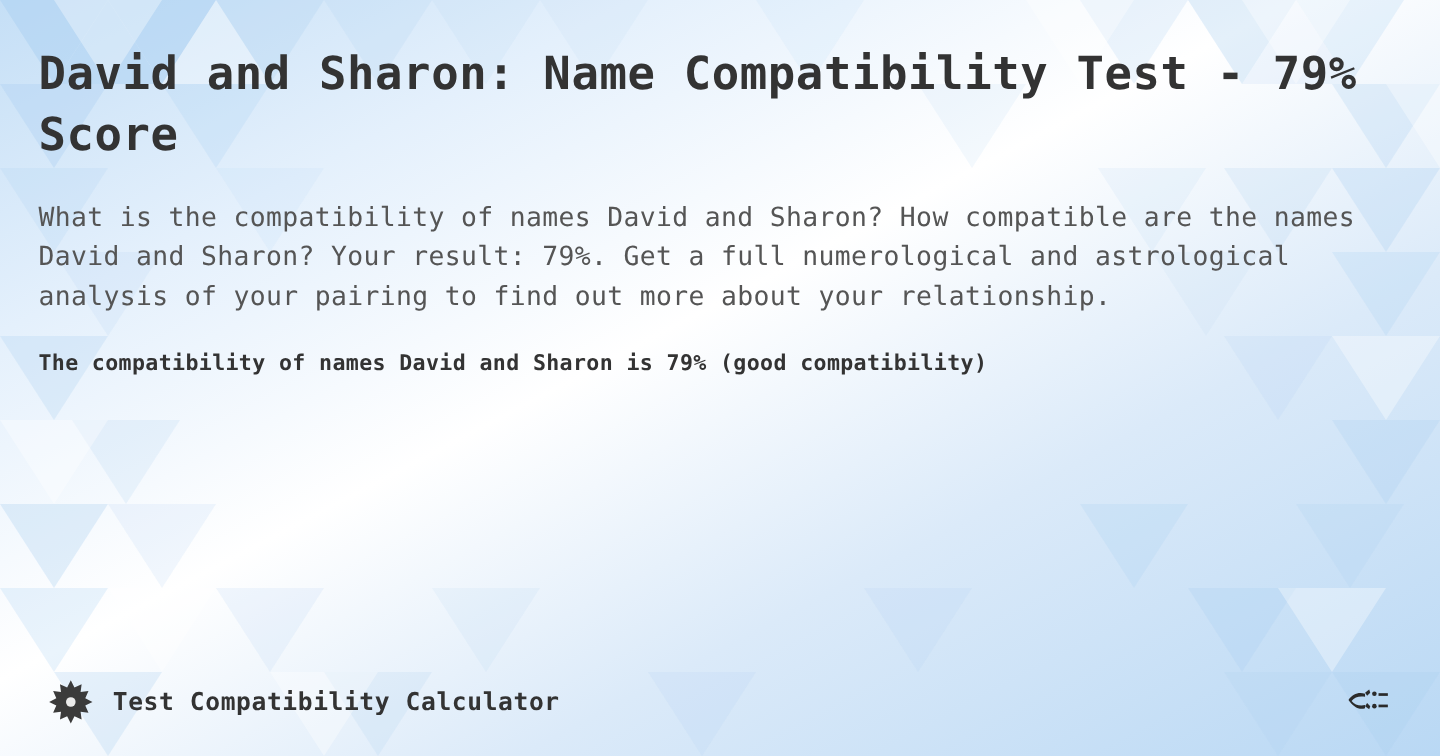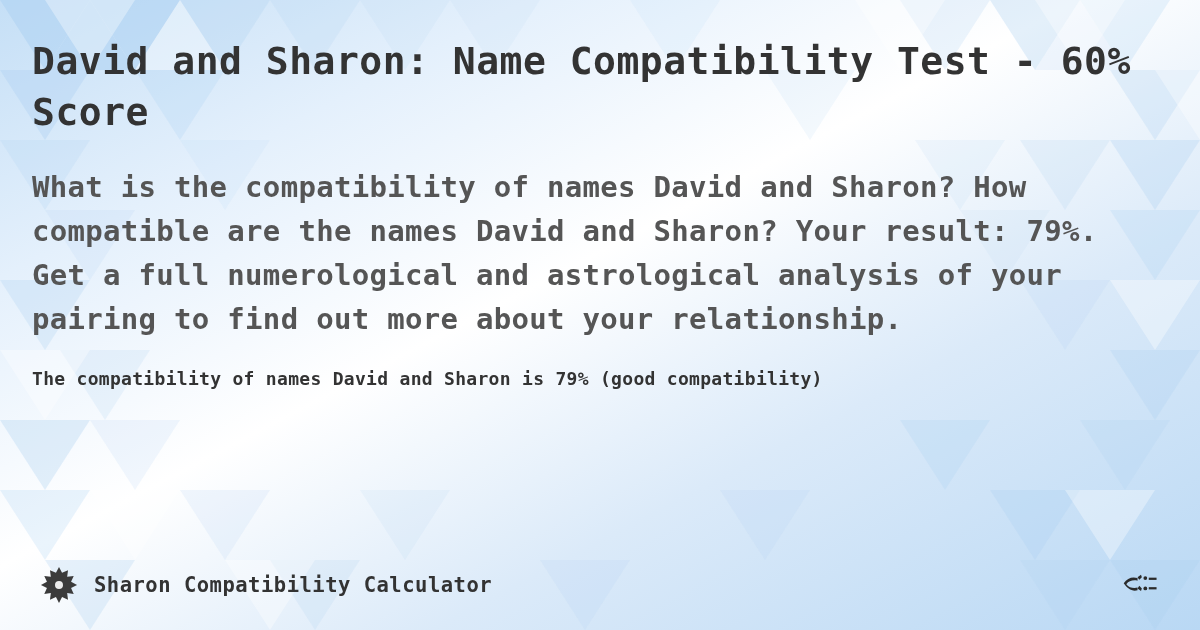--- a/index.html
+++ b/index.html
@@ -36,26 +36,25 @@
     margin: 0;
     font-size: 38px;
     line-height: 1.35;
     font-weight: bold;
     color: #333333;
     letter-spacing: 0.5px;
     max-width: 1100px;
   }
   .lead {
     margin: 26px 0 0 0;
-    font-size: 29px;
+    font-size: 22px;
     line-height: 1.52;
     color: #555555;
     max-width: 1135px;
     letter-spacing: 0.3px;
-    font-weight: bold;
   }
   .result {
     margin: 24px 0 0 0;
     font-size: 18px;
     line-height: 1.5;
     font-weight: bold;
     color: #333333;
     max-width: 1135px;
     letter-spacing: 0.3px;
   }
@@ -175,32 +174,32 @@
       <polygon points="0,350 90,350 45,420"></polygon>
       <polygon points="90,490 180,490 135,560"></polygon>
       <polygon points="1065,490 1155,490 1110,560"></polygon>
       <polygon points="1110,280 1200,280 1155,350"></polygon>
       <polygon points="225,560 315,560 270,630"></polygon>
       <polygon points="855,0 945,0 900,70"></polygon>
     </g>
   </svg>
 
   <div class="content">
-    <h1 class="title">David and Sharon: Name Compatibility Test - 60% Score</h1>
+    <h1 class="title">David and Sharon: Name Compatibility Test - 79% Score</h1>
     <p class="lead">What is the compatibility of names David and Sharon? How compatible are the names David and Sharon? Your result: 79%. Get a full numerological and astrological analysis of your pairing to find out more about your relationship.</p>
     <p class="result">The compatibility of names David and Sharon is 79% (good compatibility)</p>
   </div>
 
   <div class="footer">
     <div class="footer-left">
       <svg class="star-icon" viewBox="0 0 40 40">
         <polygon fill="#3b3b3b" points="20,1 23.2,7.2 29.5,4.4 28.6,11.3 35.5,10.4 32.7,16.7 39,19.9 32.7,23.1 35.5,29.4 28.6,28.5 29.5,35.4 23.2,32.6 20,38.9 16.8,32.6 10.5,35.4 11.4,28.5 4.5,29.4 7.3,23.1 1,19.9 7.3,16.7 4.5,10.4 11.4,11.3 10.5,4.4 16.8,7.2"></polygon>
         <circle cx="20" cy="20" r="4.2" fill="#ffffff" opacity="0.9"></circle>
       </svg>
-      <span class="footer-label">Sharon Compatibility Calculator</span>
+      <span class="footer-label">Test Compatibility Calculator</span>
     </div>
     <div class="brand">
       <svg class="brand-mark" viewBox="0 0 44 36">
         <path fill="#2b2b2b" d="M2 16 C6 10, 12 8, 18 10 L18 13 C13 12, 8 13, 5 17 C8 21, 13 22, 18 21 L18 24 C12 26, 6 22, 2 16 Z"></path>
         <path fill="#2b2b2b" d="M18 9 L22 6 L23 9 L20 12 Z"></path>
         <path fill="#2b2b2b" d="M18 22 L22 25 L23 22 L20 19 Z"></path>
         <circle cx="27" cy="10" r="2.2" fill="#2b2b2b"></circle>
         <circle cx="27" cy="22" r="2.2" fill="#2b2b2b"></circle>
         <rect x="31" y="9.5" width="9" height="2.6" fill="#2b2b2b"></rect>
         <rect x="31" y="20.5" width="9" height="2.6" fill="#2b2b2b"></rect>

